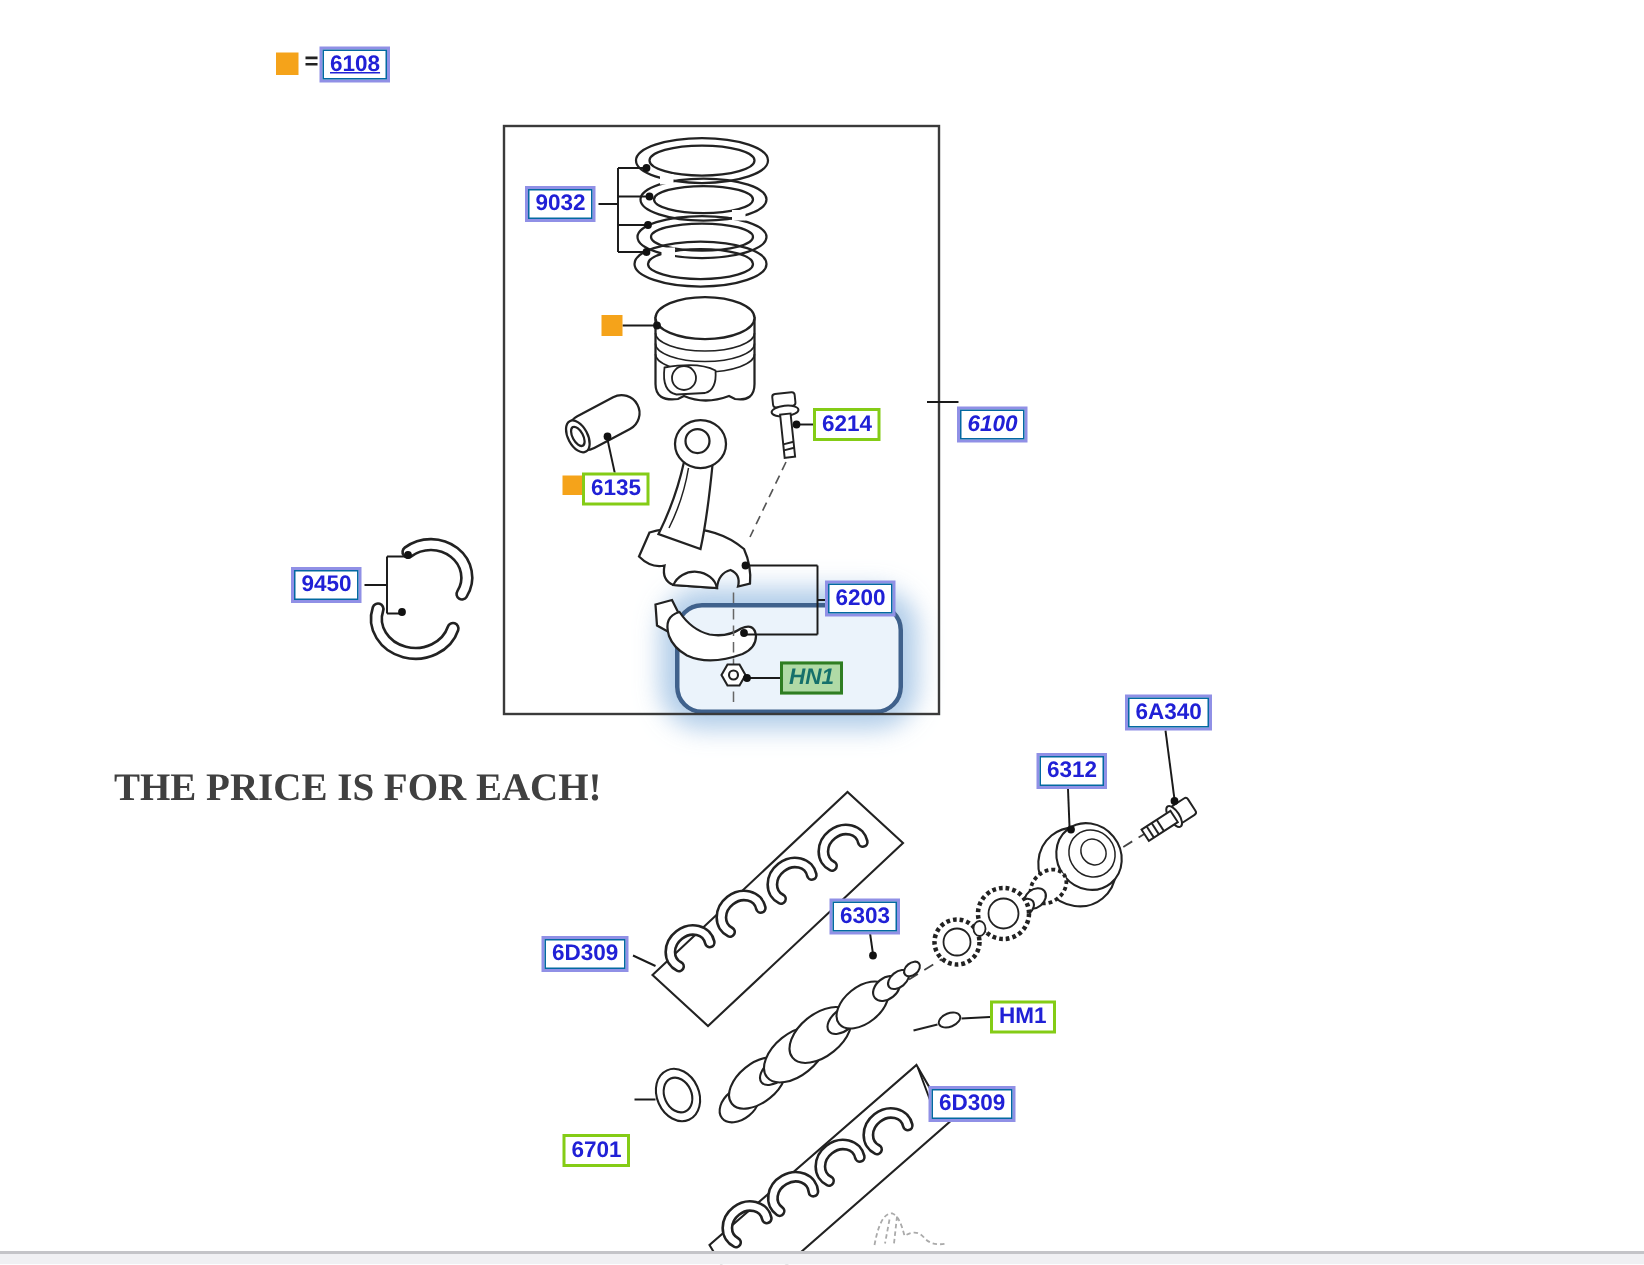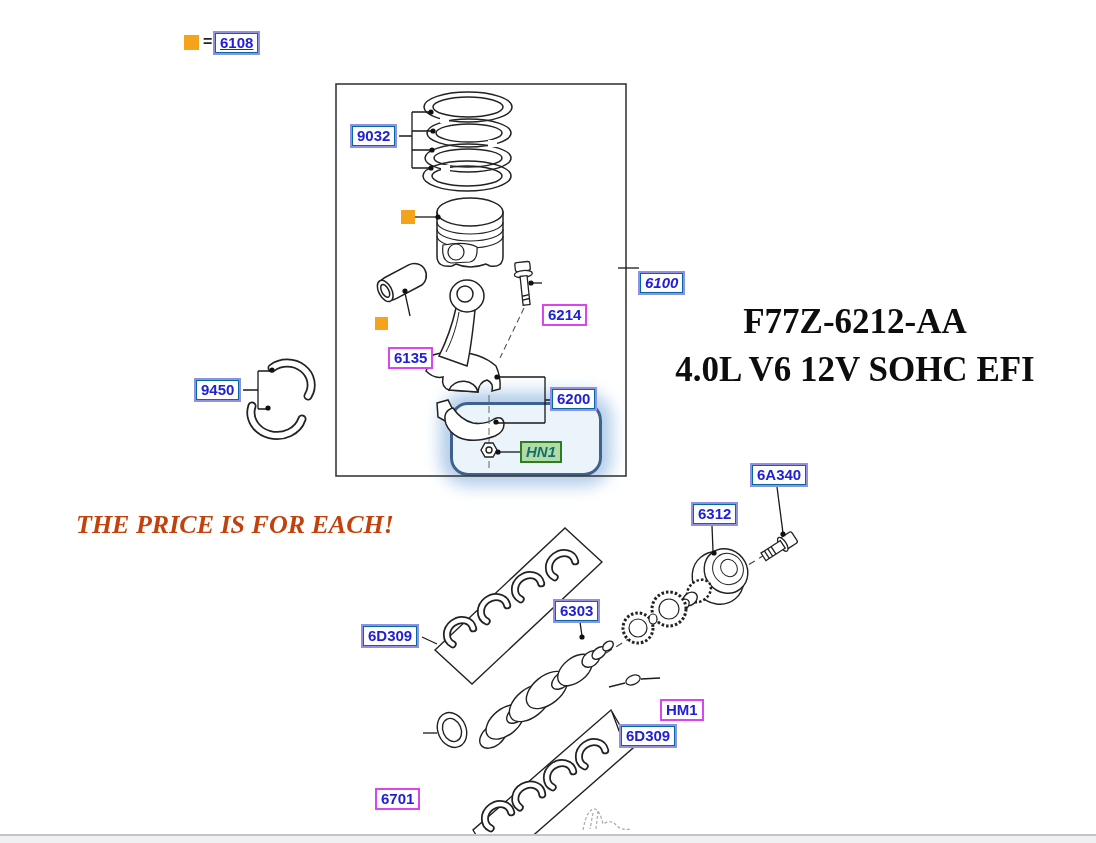--- a/index.html
+++ b/index.html
@@ -2,32 +2,32 @@
 <html><head>
 <meta charset="utf-8">
 <style>
   html,body{margin:0;padding:0;background:#fff;}
   .screen{position:relative;width:1096px;height:843px;background:#fff;overflow:hidden;
           font-family:"Liberation Sans",sans-serif;}
   svg.art{position:absolute;left:0;top:0;z-index:2;}
   .plabel{position:absolute;z-index:3;font:bold 15px "Liberation Sans",sans-serif;
           color:#2020d6;padding:0 4px;line-height:18px;background:#fff;white-space:nowrap;}
   .plabel.blue{border:1px solid #0369a1;box-shadow:0 0 0 2px #9090e6;}
-  .plabel.green{border:2px solid #d946ef;margin-top:32px;}
+  .plabel.green{border:2px solid #84cc16;}
   .plabel.greenfill{border:2px solid #2f7d22;background:rgba(128,196,96,0.55);color:#15706b;}
   .underline{text-decoration:underline;}
   .orange-sq{position:absolute;z-index:3;background:#f5a31a;}
   .legend-eq{position:absolute;z-index:3;font:bold 16px "Liberation Sans",sans-serif;color:#222;}
   .highlight{position:absolute;z-index:1;left:450px;top:402px;width:146px;height:68px;
              border:3px solid #3f618c;border-radius:18px;background:rgba(205,225,245,0.40);
              box-shadow:0 0 16px 10px rgba(158,192,228,0.80);}
   .title{position:absolute;z-index:3;left:635px;top:298px;width:440px;text-align:center;
          font-family:"Liberation Serif",serif;font-weight:bold;font-size:35px;line-height:48px;color:#0d0d0d;}
   .notice{position:absolute;z-index:3;left:76px;top:510px;
-          font-family:"Liberation Serif",serif;font-weight:bold;font-size:26px;color:#c2410c;font-style:italic;}
+          font-family:"Liberation Serif",serif;font-weight:bold;font-size:26px;color:#404040;}
   .bottombar{position:absolute;z-index:4;left:0;bottom:0;width:1096px;height:7px;
              background:#f0f0f3;border-top:2px solid #c4c4c8;}
 </style>
 </head>
 <body>
 
 <div class="screen">
 
   <div class="highlight"></div>
 
@@ -251,21 +251,17 @@
   <div class="plabel blue" style="left:552px;top:389px;text-align:center;">6200</div>
   <div class="plabel greenfill" style="left:520px;top:441px;font-style:italic;">HN1</div>
   <div class="plabel blue" style="left:752px;top:465px;">6A340</div>
   <div class="plabel blue" style="left:693px;top:504px;">6312</div>
   <div class="plabel blue" style="left:555px;top:601px;">6303</div>
   <div class="plabel blue" style="left:363px;top:626px;">6D309</div>
   <div class="plabel green" style="left:660px;top:667px;">HM1</div>
   <div class="plabel green" style="left:375px;top:756px;">6701</div>
   <div class="plabel blue" style="left:621px;top:726px;">6D309</div>
 
-  <div class="title">
-    <div>F77Z-6212-AA</div>
-    <div>4.0L V6 12V SOHC EFI</div>
-  </div>
 
   <div class="notice">THE PRICE IS FOR EACH!</div>
 
   <div class="bottombar"></div>
 </div>
 
 </body></html>

